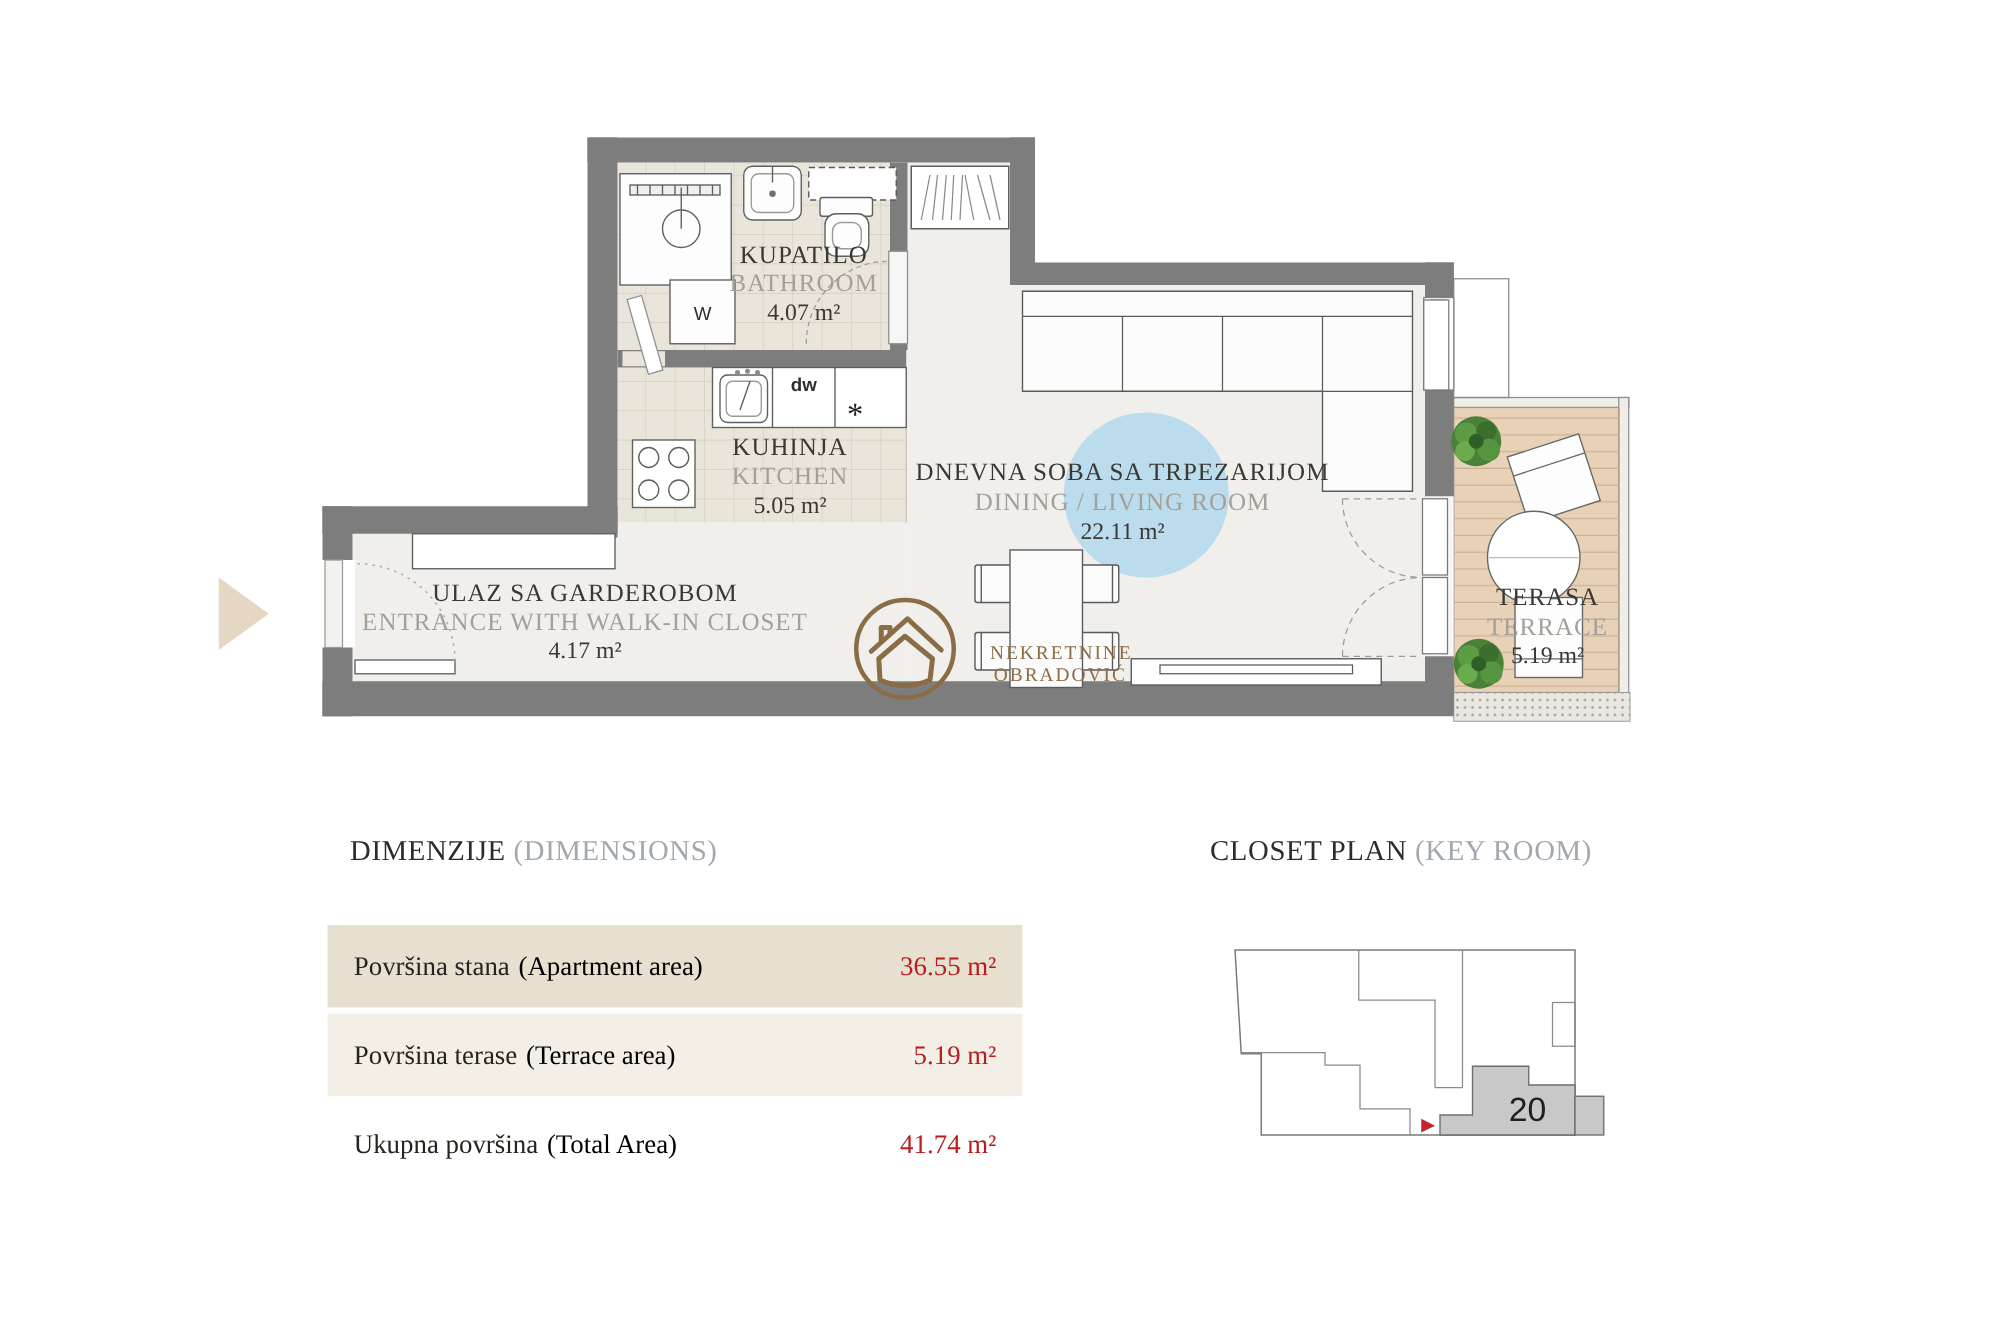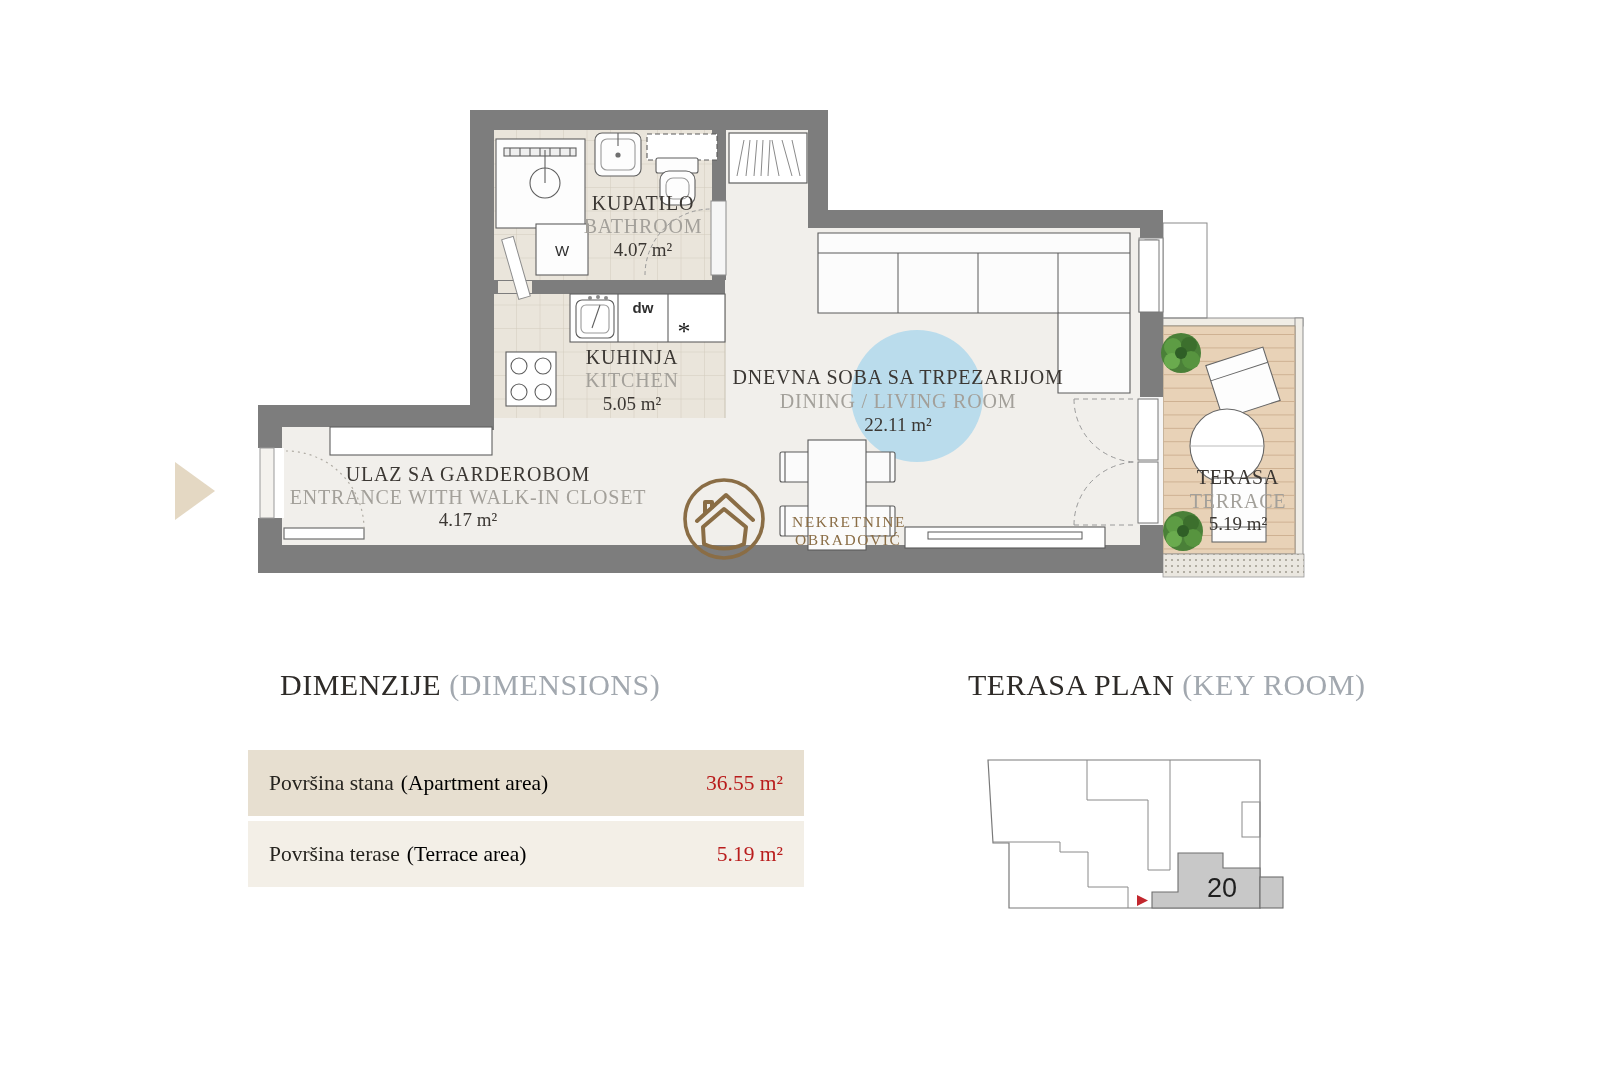--- a/index.html
+++ b/index.html
@@ -8,27 +8,27 @@
   svg{position:absolute;left:0;top:0;}
   svg text{font-family:"Liberation Serif", serif;}
   .room-title{font-size:20px;fill:#3b3733;letter-spacing:.8px;text-anchor:middle;}
   .room-sub{font-size:20px;fill:#a3a09a;letter-spacing:.8px;text-anchor:middle;}
   .room-area{font-size:19px;fill:#3b3733;text-anchor:middle;}
   .appl{font-family:"Liberation Sans", sans-serif;font-size:15px;fill:#2e2e2e;text-anchor:middle;}
   .star{font-family:"Liberation Serif", serif;font-size:26px;fill:#1d1d1d;text-anchor:middle;}
   .logo-text{font-size:15.5px;fill:#8a6d45;letter-spacing:1.6px;}
   .keyplan-num{font-family:"Liberation Sans", sans-serif;font-size:27px;fill:#1f1f1f;text-anchor:middle;}
 
-  .section-title{position:absolute;font-size:30px;letter-spacing:.5px;white-space:nowrap;}
+  .section-title{position:absolute;font-size:23px;letter-spacing:.5px;white-space:nowrap;}
   .section-title .dark{color:#2e2b28;}
   .section-title .light{color:#a2a8af;}
   #dim-title{left:280px;top:668px;}
   #key-title{left:968px;top:668px;}
 
-  .dim-table{position:absolute;left:248px;top:740px;width:556px;margin-top:10px;}
+  .dim-table{position:absolute;left:262px;top:740px;width:556px;}
   .dim-row{height:66px;margin-bottom:5px;display:flex;align-items:center;
            padding:0 21px;box-sizing:border-box;font-size:21.5px;}
   .dim-row.r0{background:#e7dfd0;}
   .dim-row.r1{background:#f3efe7;justify-content:flex-end;}
   .dim-row.r2{background:transparent;}
   .dim-label-sr{color:#26241f;}
   .dim-label-en{color:#000000;margin-left:7px;}
   .dim-value{margin-left:auto;color:#b91c1c;}
 </style>
 </head>
@@ -272,24 +272,29 @@
     <div class="dim-row r0">
       <span class="dim-label-sr">Površina stana</span>
       <span class="dim-label-en">(Apartment area)</span>
       <span class="dim-value">36.55 m²</span>
     </div>
     <div class="dim-row r1">
       <span class="dim-label-sr">Površina terase</span>
       <span class="dim-label-en">(Terrace area)</span>
       <span class="dim-value">5.19 m²</span>
     </div>
+    <div class="dim-row r2">
+      <span class="dim-label-sr">Ukupna površina</span>
+      <span class="dim-label-en">(Total Area)</span>
+      <span class="dim-value">41.74 m²</span>
+    </div>
   </div>
 
   <div class="section-title" id="key-title">
-    <span class="dark">TERASA PLAN</span>
+    <span class="dark">CLOSET PLAN</span>
     <span class="light">(KEY ROOM)</span>
   </div>
 
   <svg width="350" height="185" viewBox="0 0 350 185" style="left:960px;top:740px;">
     <g fill="#ffffff" stroke="#7a7a7a" stroke-width="1.2">
       <path d="M28,20 H300 V168 H49 V103 H33 Z"></path>
     </g>
     <g fill="none" stroke="#8a8a8a" stroke-width="1">
       <path d="M127,20 V60 H188 V130"></path>
       <path d="M210,20 V130"></path>

